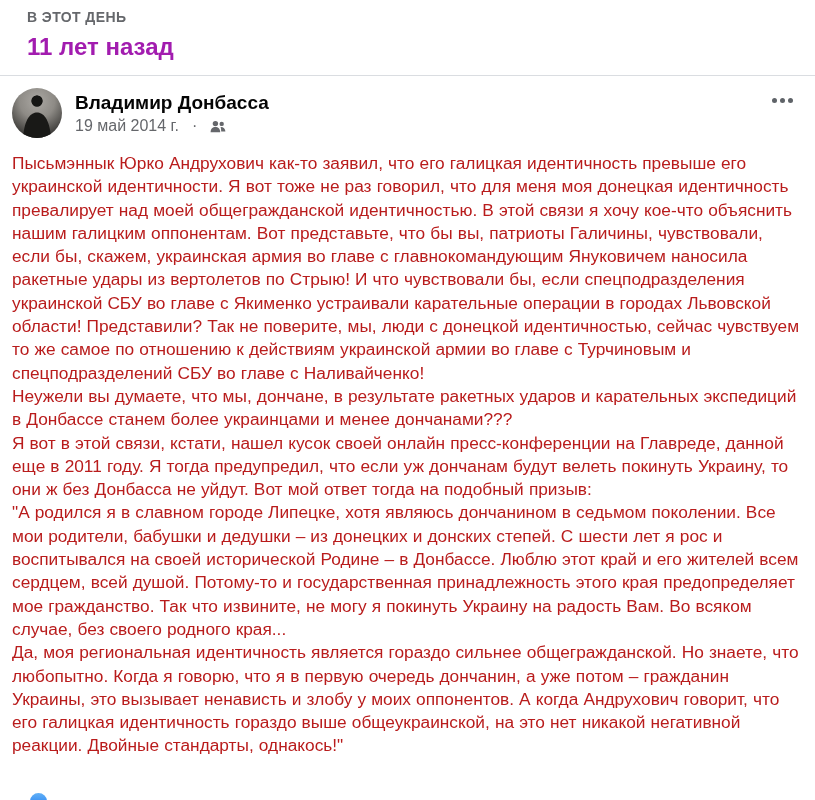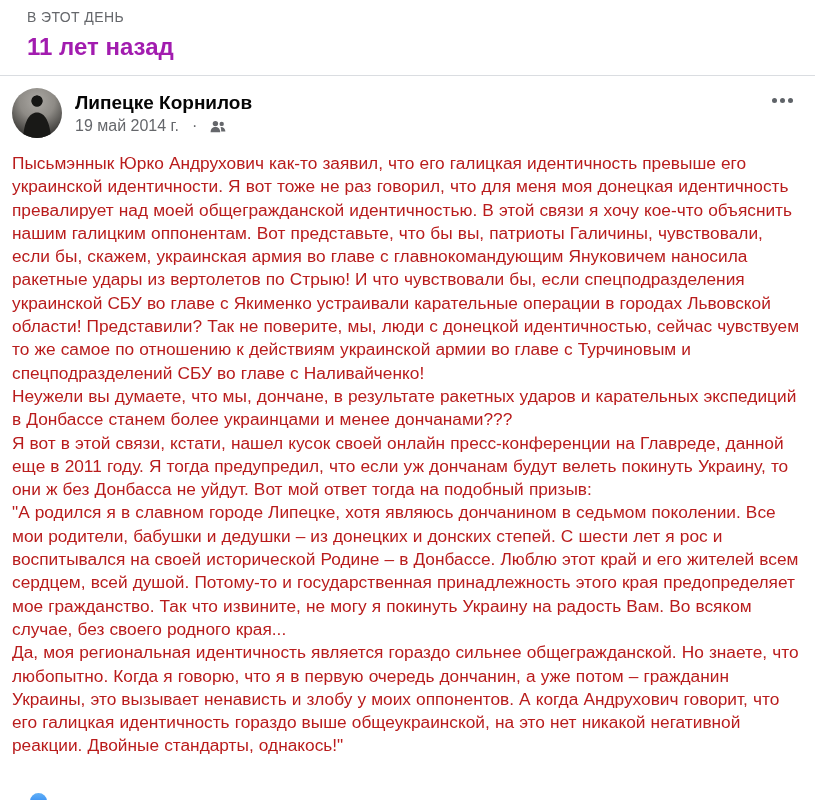--- a/index.html
+++ b/index.html
@@ -9,21 +9,21 @@
     background: #ffffff;
     color: #050505;
     position: relative;
   }
 
   
   .memory-header { padding: 9px 27px 0 27px; }
   .kicker {
     font-size: 14px;
     line-height: 17px;
-    font-weight: 400;
+    font-weight: 700;
     letter-spacing: 0.4px;
     color: #65676b;
   }
   .memory-title {
     margin-top: 7px;
     font-size: 24px;
     line-height: 28px;
     font-weight: 700;
     color: #a21caf;
   }
@@ -122,21 +122,21 @@
         </radialGradient>
       </defs>
       <rect width="50" height="50" fill="url(#avbg)"></rect>
       <circle cx="25" cy="13" r="5.5" fill="#16161:4"></circle>
       <circle cx="25" cy="13" r="5.5" fill="#161614"></circle>
       <path d="M11 50 C12.5 30 19 24.5 25 24.5 C31 24.5 37.5 30 39 50 Z" fill="#191917"></path>
     </svg>
   </div>
 
   <div class="post-meta">
-    <div class="author-name">Липецке Корнилов</div>
+    <div class="author-name">Владимир Донбасса</div>
     <div class="date-row">
       <span>19 май 2014 г.</span>
       <span>·</span>
       <span class="audience-icon">
         <svg width="16" height="13" viewBox="0 0 16 13" xmlns="http://www.w3.org/2000/svg">
           <circle cx="5.4" cy="3.6" r="2.7" fill="#65676b"></circle>
           <path d="M0.6 12.2 C0.6 8.8 2.7 7 5.4 7 C8.1 7 10.2 8.8 10.2 12.2 Z" fill="#65676b"></path>
           <circle cx="11.7" cy="3.9" r="2.2" fill="#65676b"></circle>
           <path d="M10.6 6.9 C13.2 6.7 15.4 8.5 15.4 11.4 L11.2 11.4 C11.2 9.5 11 8 10.6 6.9 Z" fill="#65676b"></path>
         </svg>

